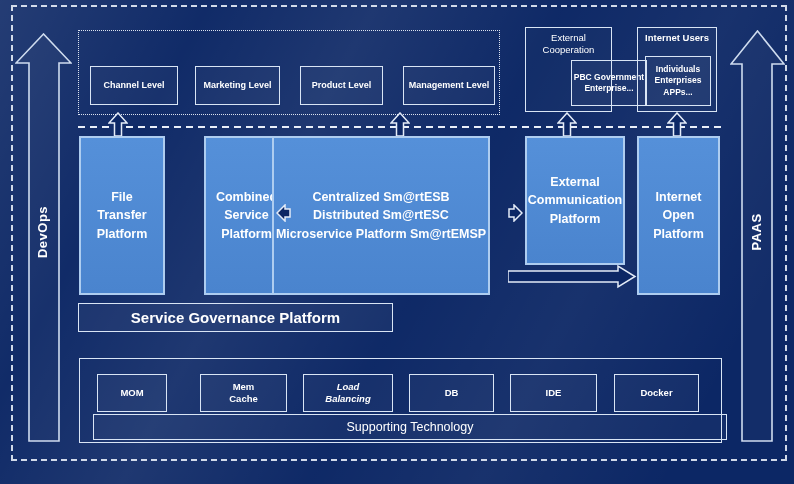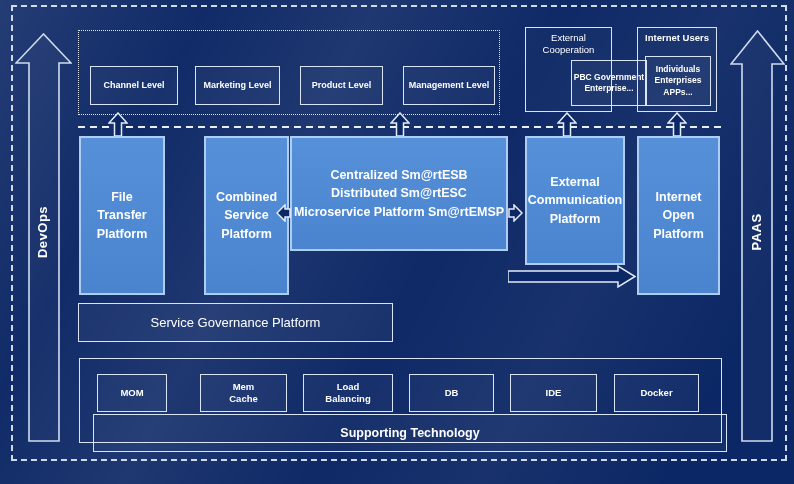--- a/index.html
+++ b/index.html
@@ -17,21 +17,21 @@
   .levels-frame{left:78px;top:30px;width:422px;height:85px;border:1px dotted rgba(236,242,251,.92);}
   .dash-line{left:78px;top:126px;width:645px;height:2px;
     background:repeating-linear-gradient(90deg,#e9eff9 0 7px,transparent 7px 12px);}
   .dark-box{background:rgba(255,255,255,0.035);border:1.5px solid #d9e5f5;
     display:flex;align-items:center;justify-content:center;text-align:center;
     white-space:pre-line;}
   .level-box{top:66px;height:39px;font-weight:700;font-size:9px;line-height:1.2;}
   .blue-box{background:linear-gradient(180deg,#5590d9 0%,#4a84ce 100%);
     border:2px solid #aecdf0;display:flex;align-items:center;justify-content:center;
     text-align:center;white-space:pre-line;font-weight:600;font-size:12.5px;line-height:1.45;}
-  .gov-box{top:303px;height:39px;font-weight:400;font-size:13px;background:rgba(255,255,255,0.045);}
+  .gov-box{top:303px;height:29px;font-weight:700;font-size:15px;background:rgba(255,255,255,0.045);}
   .tech-box{top:374px;height:38px;font-weight:700;font-size:9.5px;line-height:1.25;}
   .topcard{border:1.5px solid #d9e5f5;background:rgba(255,255,255,0.02);}
   .topcard .card-title{position:absolute;left:0;right:0;top:4px;text-align:center;
     font-size:9.5px;line-height:1.25;white-space:pre-line;}
   .inner-box{font-weight:700;font-size:8.5px;line-height:1.3;}
   .v-label{width:60px;height:36px;line-height:36px;text-align:center;
     font-weight:700;font-size:13px;letter-spacing:.5px;transform:rotate(-90deg);}
   svg{display:block;}
   .arrow-stroke{fill:#0c2765;stroke:#e4ecf8;stroke-width:1.5;stroke-linejoin:miter;}
   .big-arrow{fill:rgba(255,255,255,0.03);stroke:#cfdcef;stroke-width:1.6;stroke-linejoin:miter;}
@@ -108,21 +108,21 @@
         <polygon class="arrow-stroke" points="10,1 1,11 6.5,11 6.5,24 13.5,24 13.5,11 19,11"></polygon>
       </svg>
   </div>
 
   <div class="abs blue-box" style="left:79px;top:136px;width:86px;height:159px;">File
 Transfer
 Platform</div>
   <div class="abs blue-box" style="left:204px;top:136px;width:85px;height:159px;text-align:center;">Combined
 Service
 Platform</div>
-  <div class="abs blue-box" style="left:290px;top:136px;width:218px;height:115px;text-align:center;">Centralized Sm@rtESB
+  <div class="abs blue-box" style="left:272px;top:136px;width:218px;height:159px;text-align:center;">Centralized Sm@rtESB
 Distributed Sm@rtESC
 Microservice Platform Sm@rtEMSP</div>
   <div class="abs blue-box" style="left:525px;top:136px;width:100px;height:129px;">External
 Communication
 Platform</div>
   <div class="abs blue-box" style="left:637px;top:136px;width:83px;height:159px;">Internet
 Open
 Platform</div>
 
   <div class="abs" style="left:276px;top:204px;">
@@ -142,21 +142,21 @@
       </svg>
   </div>
 
   <div class="abs dark-box gov-box" style="left:78px;width:315px;">Service Governance Platform</div>
 
   <div class="abs" style="left:79px;top:358px;width:643px;height:85px;border:1.5px solid #d9e5f5;"></div>
 
   <div class="abs dark-box tech-box" style="left:97px;width:70px;">MOM</div>
   <div class="abs dark-box tech-box" style="left:200px;width:87px;">Mem
 Cache</div>
-  <div class="abs dark-box tech-box" style="left:303px;width:90px;">Load
+  <div class="abs dark-box tech-box" style="left:303px;width:90px;font-style:italic;">Load
 Balancing</div>
   <div class="abs dark-box tech-box" style="left:409px;width:85px;">DB</div>
   <div class="abs dark-box tech-box" style="left:510px;width:87px;">IDE</div>
   <div class="abs dark-box tech-box" style="left:614px;width:85px;">Docker</div>
 
-  <div class="abs dark-box" style="left:93px;top:414px;width:634px;height:38px;font-weight:700;font-size:12.5px;">Supporting Technology</div>
+  <div class="abs dark-box" style="left:93px;top:414px;width:634px;height:26px;font-weight:400;font-size:12.5px;">Supporting Technology</div>
 
 </div>
 
 </body></html>

